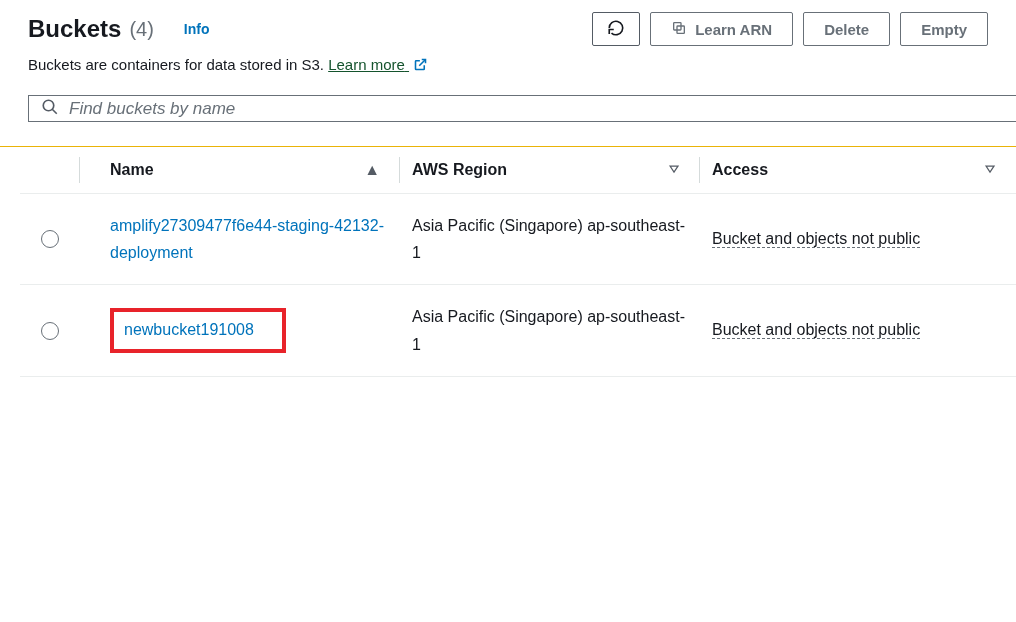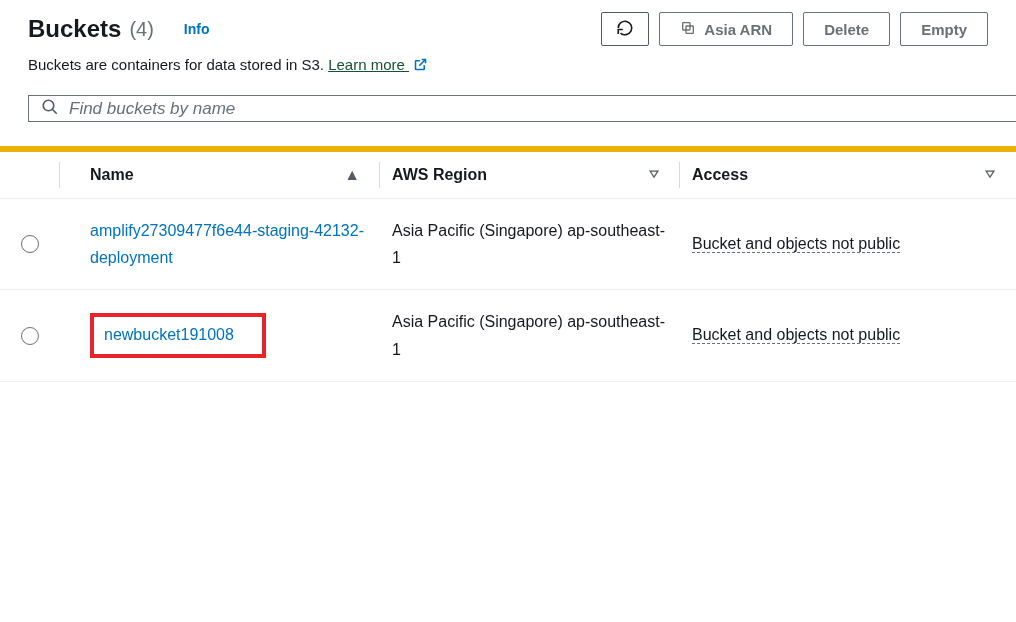--- a/index.html
+++ b/index.html
@@ -91,21 +91,22 @@
       color: #687078;
       width: 100%;
       background: transparent;
     }
     .search-input::placeholder {
       color: #687078;
       font-style: italic;
     }
     .table-wrap {
       margin-top: 24px;
-      border-top: 6px solid #eab308;
+      border-top: 1px solid #eab308;
+      padding-left: 20px;
     }
     table {
       width: 100%;
       border-collapse: collapse;
     }
     thead th {
       text-align: left;
       font-size: 16px;
       font-weight: 700;
       color: #16191f;
@@ -178,21 +179,21 @@
             </svg>
         </span>
       </button>
       <button class="btn">
         <span>
           <svg width="16" height="16" viewBox="0 0 24 24" fill="none" stroke="#687078" stroke-width="2">
               <rect x="9" y="9" width="11" height="11" rx="1"></rect>
               <rect x="4" y="4" width="11" height="11" rx="1"></rect>
             </svg>
         </span>
-        <span>Asia ARN</span>
+        <span>Learn ARN</span>
       </button>
       <button class="btn">
         <span>Delete</span>
       </button>
       <button class="btn">
         <span>Empty</span>
       </button>
     </div>
   </div>
   <div class="subtitle">

